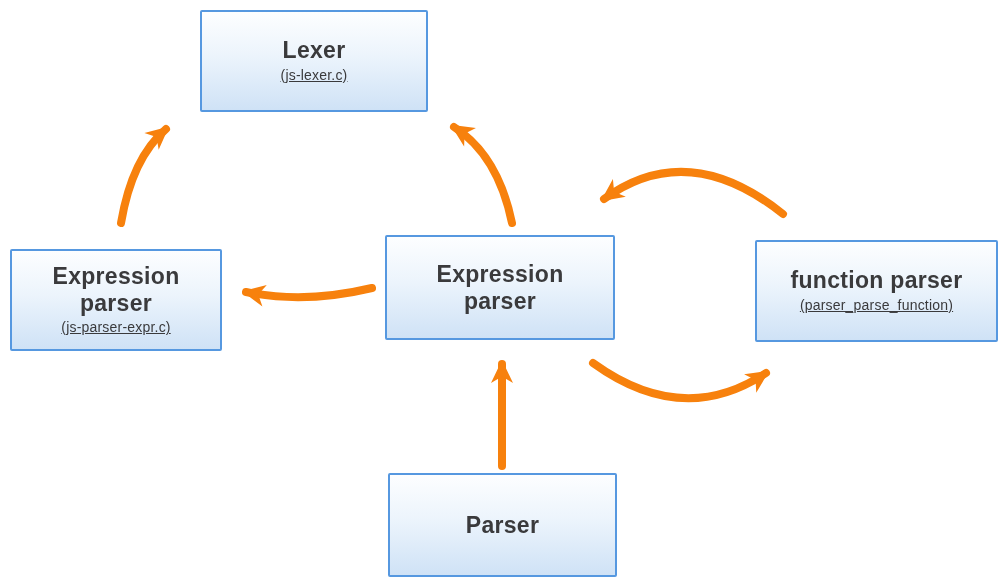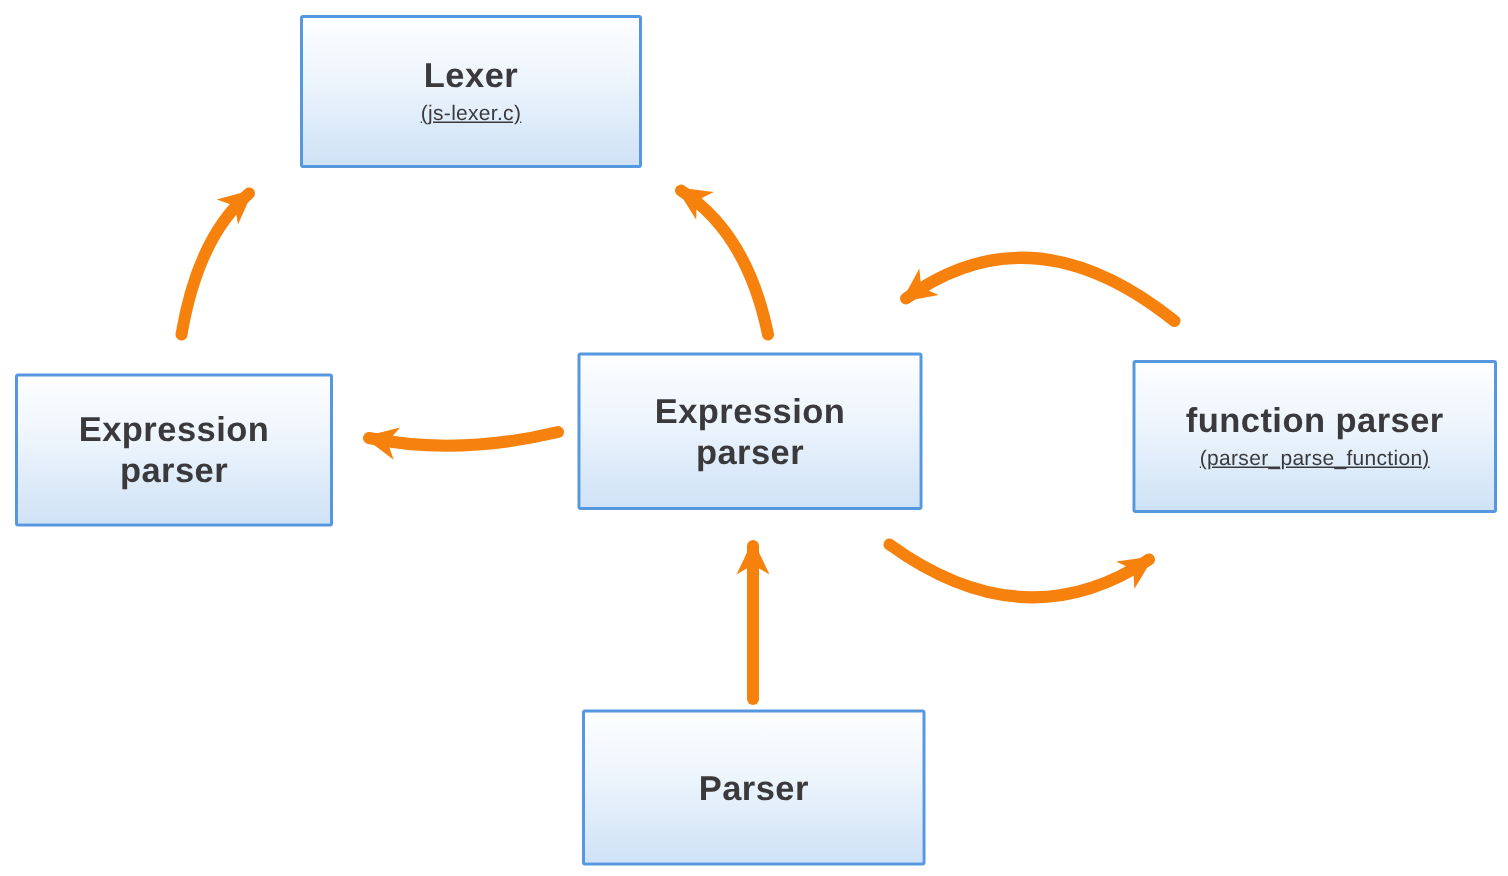--- a/index.html
+++ b/index.html
@@ -69,20 +69,21 @@
   </svg>
 
   <div class="node" style="left:200px;top:10px;width:228px;height:102px">
     <div class="node-title">Lexer</div>
     <div class="node-subtitle">(js-lexer.c)</div>
   </div>
 
   <div class="node" style="left:10px;top:249px;width:212px;height:102px">
     <div class="node-title">Expression
 parser</div>
+    <div class="node-subtitle">(js-parser-expr.c)</div>
   </div>
 
   <div class="node" style="left:385px;top:235px;width:230px;height:105px">
     <div class="node-title">Expression
 parser</div>
   </div>
 
   <div class="node" style="left:755px;top:240px;width:243px;height:102px">
     <div class="node-title">function parser</div>
     <div class="node-subtitle">(parser_parse_function)</div>

